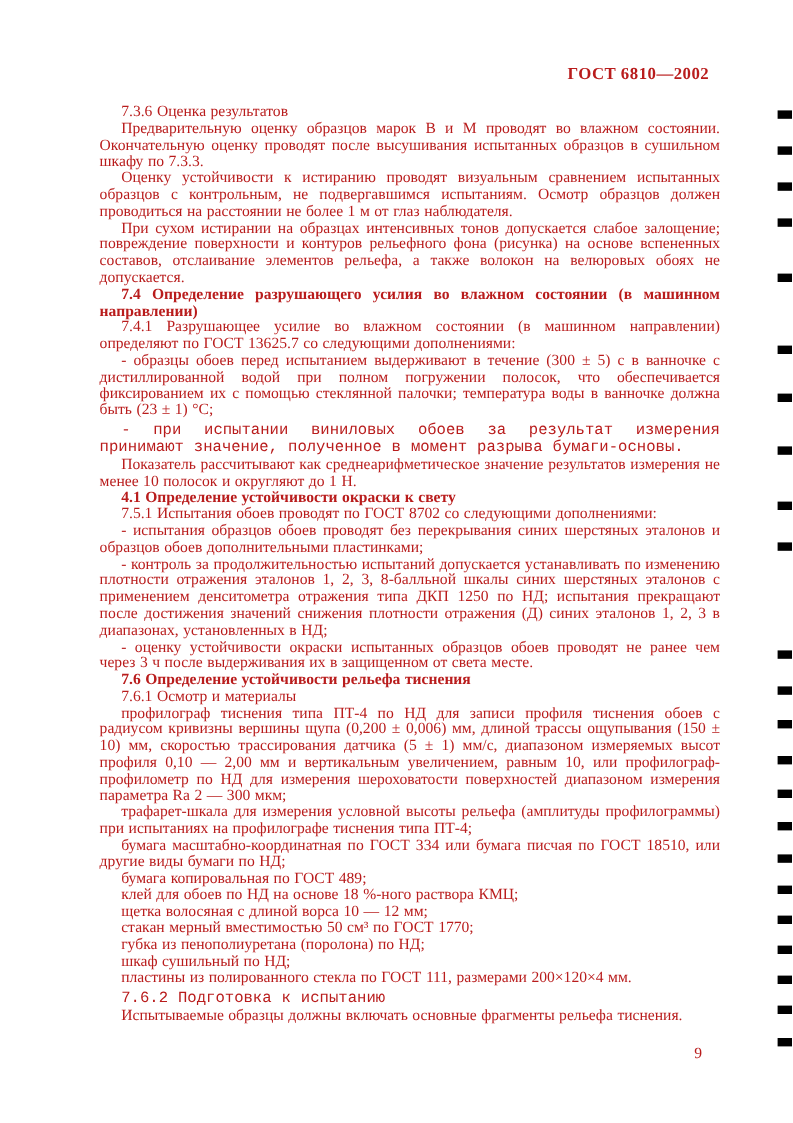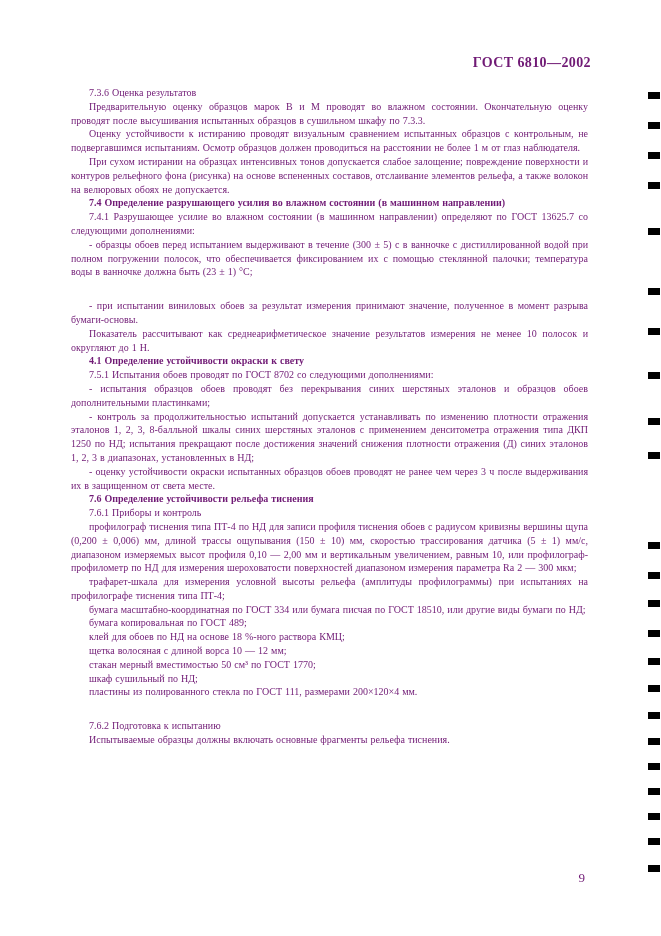--- a/index.html
+++ b/index.html
@@ -7,50 +7,51 @@
     padding: 0;
     background: #ffffff;
   }
   .page {
     position: relative;
     width: 661px;
     height: 936px;
     background: #ffffff;
     overflow: hidden;
     font-family: "Liberation Serif", "DejaVu Serif", serif;
-    color: #701a75;
+    color: #b91c1c;
   }
   .gost-header {
     position: absolute;
     top: 55px;
     right: 70px;
     font-size: 14px;
     font-weight: bold;
     letter-spacing: 0.4px;
     white-space: nowrap;
   }
   .document-body {
     position: absolute;
     top: 86px;
-    left: 71px;
+    left: 83px;
     width: 517px;
-    font-size: 10px;
+    font-size: 13px;
     line-height: 13.8px;
     text-align: justify;
   }
   .para {
     margin: 0;
     text-indent: 18px;
     word-spacing: 0.5px;
   }
   .para.bold {
     font-weight: bold;
   }
   .para.gap-top {
-    margin-top: 20px;
+    margin-top: 4px;
+    font-family: Liberation Mono, monospace;
   }
   .page-number {
     position: absolute;
     bottom: 50px;
     right: 76px;
     font-size: 13px;
   }
   .scan-artifacts {
     position: absolute;
     top: 0;
@@ -82,28 +83,29 @@
       <p class="para">7.4.1  Разрушающее усилие во влажном состоянии (в машинном направлении) определяют по ГОСТ 13625.7 со следующими дополнениями:</p>
       <p class="para">- образцы обоев перед испытанием выдерживают в течение (300 ± 5) с в ванночке с дистиллированной водой при полном погружении полосок, что обеспечивается фиксированием их с помощью стеклянной палочки; температура воды в ванночке должна быть (23 ± 1) °С;</p>
       <p class="para gap-top">- при испытании виниловых обоев за результат измерения принимают значение, полученное в момент разрыва бумаги-основы.</p>
       <p class="para">Показатель рассчитывают как среднеарифметическое значение результатов измерения не менее 10 полосок и округляют до 1 Н.</p>
       <p class="para bold">4.1  Определение устойчивости окраски к свету</p>
       <p class="para">7.5.1  Испытания обоев проводят по ГОСТ 8702 со следующими дополнениями:</p>
       <p class="para">- испытания образцов обоев проводят без перекрывания синих шерстяных эталонов и образцов обоев дополнительными пластинками;</p>
       <p class="para">- контроль за продолжительностью испытаний допускается устанавливать по изменению плотности отражения эталонов 1, 2, 3, 8-балльной шкалы синих шерстяных эталонов с применением денситометра отражения типа ДКП 1250 по НД; испытания прекращают после достижения значений снижения плотности отражения (Д) синих эталонов 1, 2, 3 в диапазонах, установленных в НД;</p>
       <p class="para">- оценку устойчивости окраски испытанных образцов обоев проводят не ранее чем через 3 ч после выдерживания их в защищенном от света месте.</p>
       <p class="para bold">7.6  Определение устойчивости рельефа тиснения</p>
-      <p class="para">7.6.1  Приборы и контроль</p>
+      <p class="para">7.6.1  Осмотр и материалы</p>
       <p class="para">профилограф тиснения типа ПТ-4 по НД для записи профиля тиснения обоев с радиусом кривизны вершины щупа (0,200 ± 0,006) мм, длиной трассы ощупывания (150 ± 10) мм, скоростью трассирования датчика (5 ± 1) мм/с, диапазоном измеряемых высот профиля 0,10 — 2,00 мм и вертикальным увеличением, равным 10, или профилограф-профилометр по НД для измерения шероховатости поверхностей диапазоном измерения параметра Ra 2 — 300 мкм;</p>
       <p class="para">трафарет-шкала для измерения условной высоты рельефа (амплитуды профилограммы) при испытаниях на профилографе тиснения типа ПТ-4;</p>
       <p class="para">бумага масштабно-координатная по ГОСТ 334 или бумага писчая по ГОСТ 18510, или другие виды бумаги по НД;</p>
       <p class="para">бумага копировальная по ГОСТ 489;</p>
       <p class="para">клей для обоев по НД на основе 18 %-ного раствора КМЦ;</p>
       <p class="para">щетка волосяная с длиной ворса 10 — 12 мм;</p>
       <p class="para">стакан мерный вместимостью 50 см³ по ГОСТ 1770;</p>
+      <p class="para">губка из пенополиуретана (поролона) по НД;</p>
       <p class="para">шкаф сушильный по НД;</p>
       <p class="para">пластины из полированного стекла по ГОСТ 111, размерами 200×120×4 мм.</p>
       <p class="para gap-top">7.6.2  Подготовка к испытанию</p>
       <p class="para">Испытываемые образцы должны включать основные фрагменты рельефа тиснения.</p>
     </div>
 
   <div class="scan-artifacts">
       <div class="scan-mark" style="top: 92px; background: rgb(0, 0, 0);"></div>
       <div class="scan-mark" style="top: 122px; background: rgb(0, 0, 0);"></div>
       <div class="scan-mark" style="top: 152px; background: rgb(0, 0, 0);"></div>

